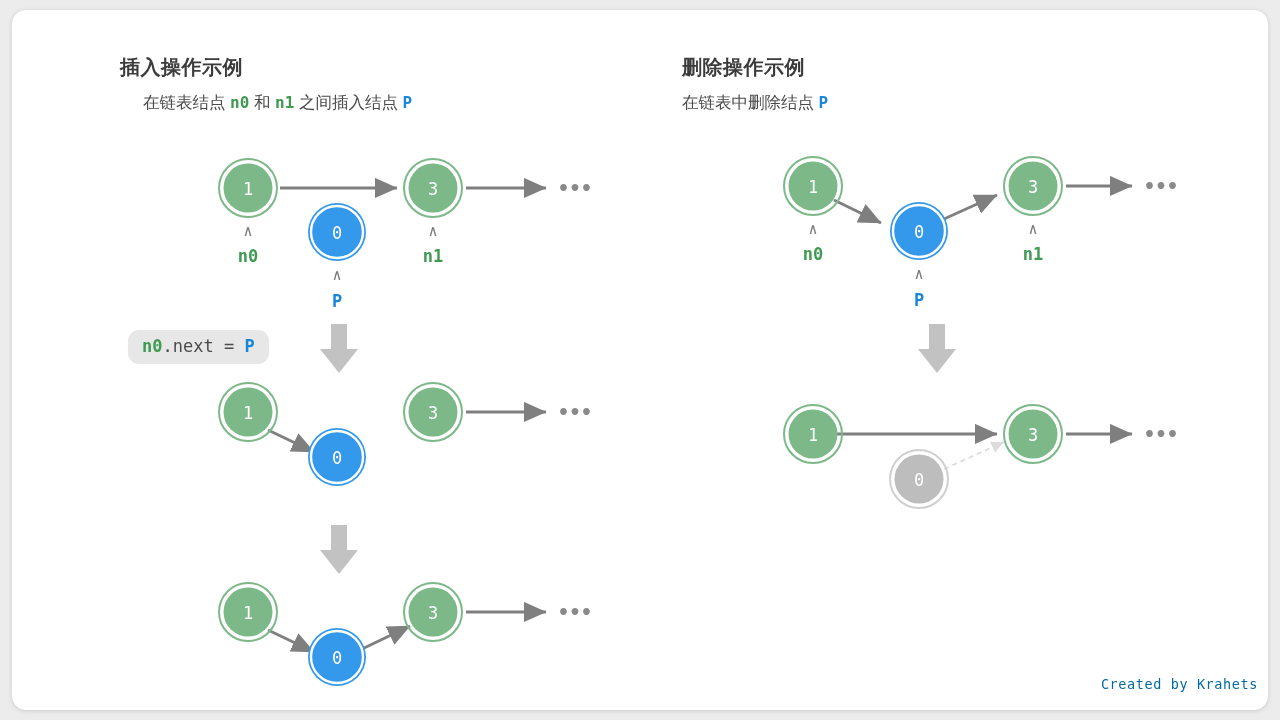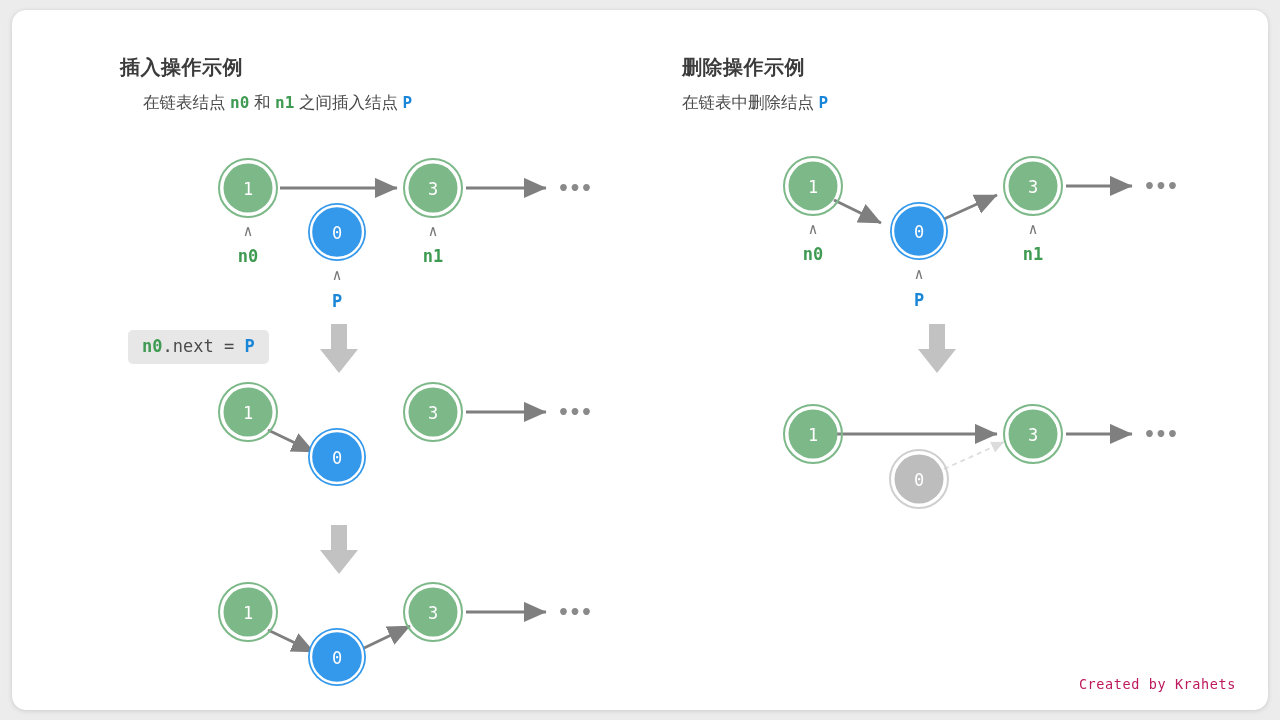--- a/index.html
+++ b/index.html
@@ -34,40 +34,40 @@
     font-size:16.5px;
     color:#4a4a4a;
     white-space:nowrap;
   }
   .tok-g{ color:#3f9a52; font-family:"DejaVu Sans Mono", monospace; font-weight:bold; font-size:16px;}
   .tok-b{ color:#1a86d8; font-family:"DejaVu Sans Mono", monospace; font-weight:bold; font-size:16px;}
 
   .code-box{
     position:absolute;
     background:#e7e7e7;
-    border-radius:5px;
+    border-radius:11px;
     padding:7px 14px 8px 14px;
     font-family:"DejaVu Sans Mono", monospace;
     font-size:17px;
     color:#4b4b4b;
     white-space:pre;
     line-height:1.1;
   }
   .code-box .g{ color:#3f9a52; font-weight:bold; }
   .code-box .b{ color:#1a86d8; font-weight:bold; }
 
   svg{ position:absolute; left:0; top:0; overflow:visible; }
   .diagram{ position:absolute; }
 
   .credit{
     position:absolute;
-    right:32px; bottom:18px;
+    right:10px; bottom:18px;
     font-family:"DejaVu Sans Mono", monospace;
     font-size:13.5px;
-    color:#be185d;
+    color:#0369a1;
     letter-spacing:.6px;
   }
   text{ font-family:"DejaVu Sans Mono", monospace; }
 </style>
 </head>
 <body>
 
 <div class="canvas">
 
   <div class="panel panel-left">

